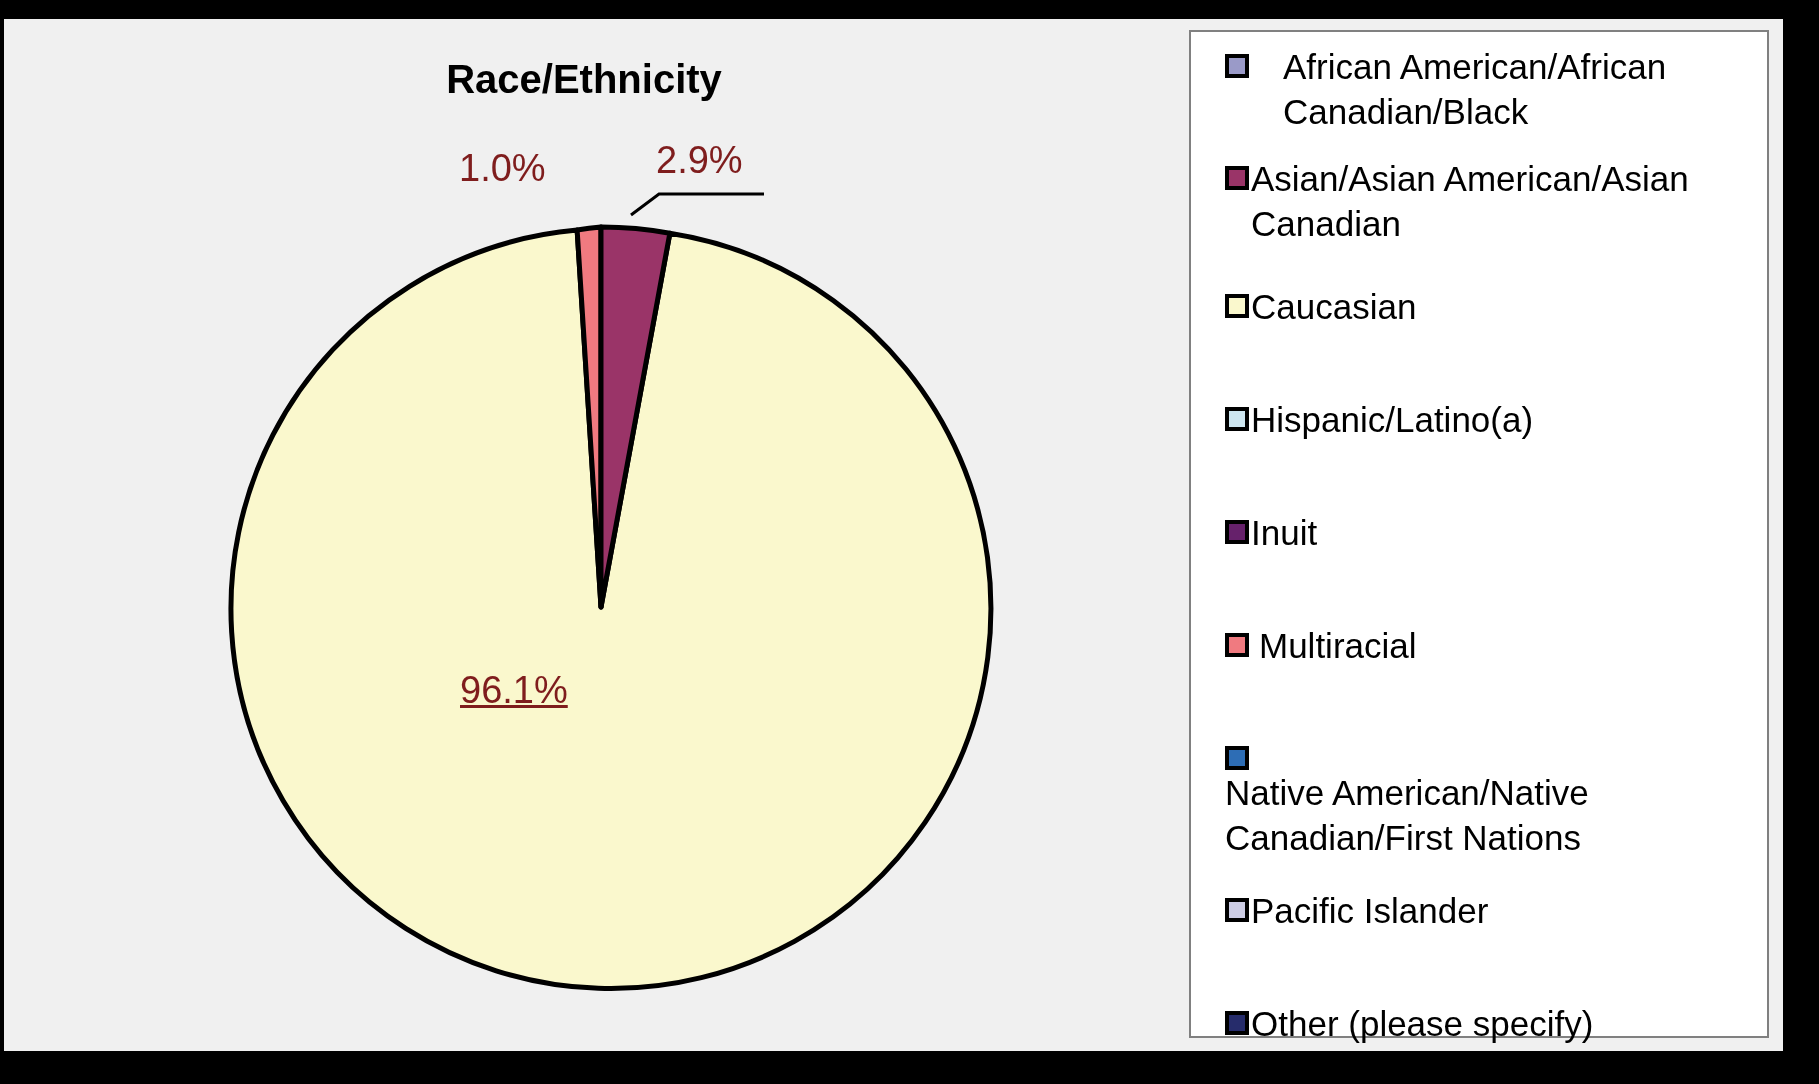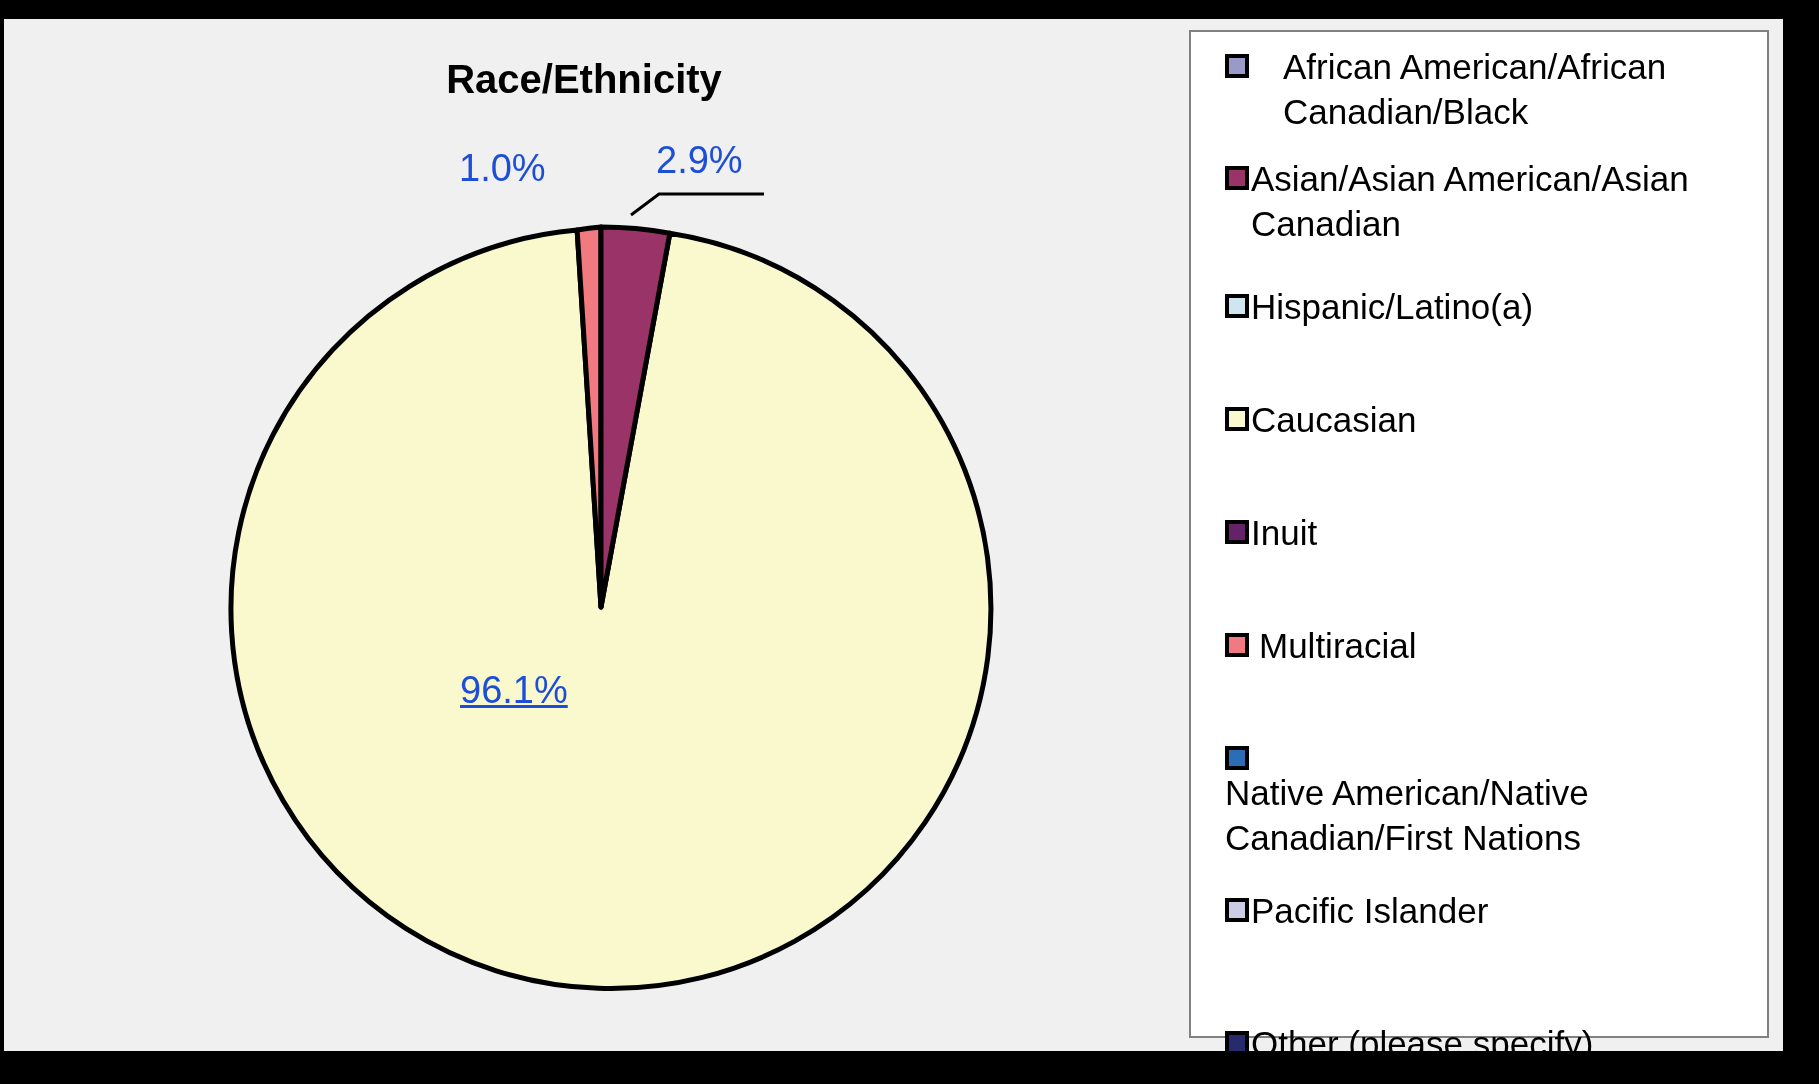--- a/index.html
+++ b/index.html
@@ -59,21 +59,21 @@
 
   #pie-svg {
     position: absolute;
     left: 0;
     top: 0;
   }
 
   .pct-label {
     position: absolute;
     font-size: 38px;
-    color: #1d4ed8;
+    color: #7f1d1d;
     white-space: nowrap;
   }
   #pct-multiracial { left: 455px; top: 128px; }
   #pct-asian      { left: 652px; top: 120px; }
   #pct-caucasian  { left: 456px; top: 650px; text-decoration: underline; }
 
   
   #legend-box {
     position: absolute;
     left: 1185px;
@@ -161,46 +161,46 @@
 Canadian/Black</span>
         </div>
 
         <div class="legend-item" style="margin-bottom:38px;">
           <span class="legend-swatch" style="background:#9a3468;"></span>
           <span class="legend-label">Asian/Asian American/Asian
 Canadian</span>
         </div>
 
         <div class="legend-item" style="margin-bottom:68px;">
+          <span class="legend-swatch" style="background:#faf8cd;"></span>
+          <span class="legend-label">Caucasian</span>
+        </div>
+
+        <div class="legend-item" style="margin-bottom:68px;">
           <span class="legend-swatch" style="background:#cde6f0;"></span>
           <span class="legend-label">Hispanic/Latino(a)</span>
-        </div>
-
-        <div class="legend-item" style="margin-bottom:68px;">
-          <span class="legend-swatch" style="background:#faf8cd;"></span>
-          <span class="legend-label">Caucasian</span>
         </div>
 
         <div class="legend-item" style="margin-bottom:68px;">
           <span class="legend-swatch" style="background:#66216b;"></span>
           <span class="legend-label">Inuit</span>
         </div>
 
         <div class="legend-item" style="margin-bottom:68px;gap:8px;">
           <span class="legend-swatch" style="background:#f07a80;"></span>
           <span class="legend-label">Multiracial</span>
         </div>
 
         <div class="legend-item" style="margin-bottom:28px;flex-direction:column;">
           <span class="legend-swatch" style="background:#2d6db5;"></span>
           <span class="legend-label">Native American/Native
 Canadian/First Nations</span>
         </div>
 
-        <div class="legend-item" style="margin-bottom:88px;">
+        <div class="legend-item" style="margin-bottom:68px;">
           <span class="legend-swatch" style="background:#ccccE4;"></span>
           <span class="legend-label">Pacific Islander</span>
         </div>
 
         <div class="legend-item">
           <span class="legend-swatch" style="background:#262c6b;"></span>
           <span class="legend-label">Other (please specify)</span>
         </div>
 
       </div>

